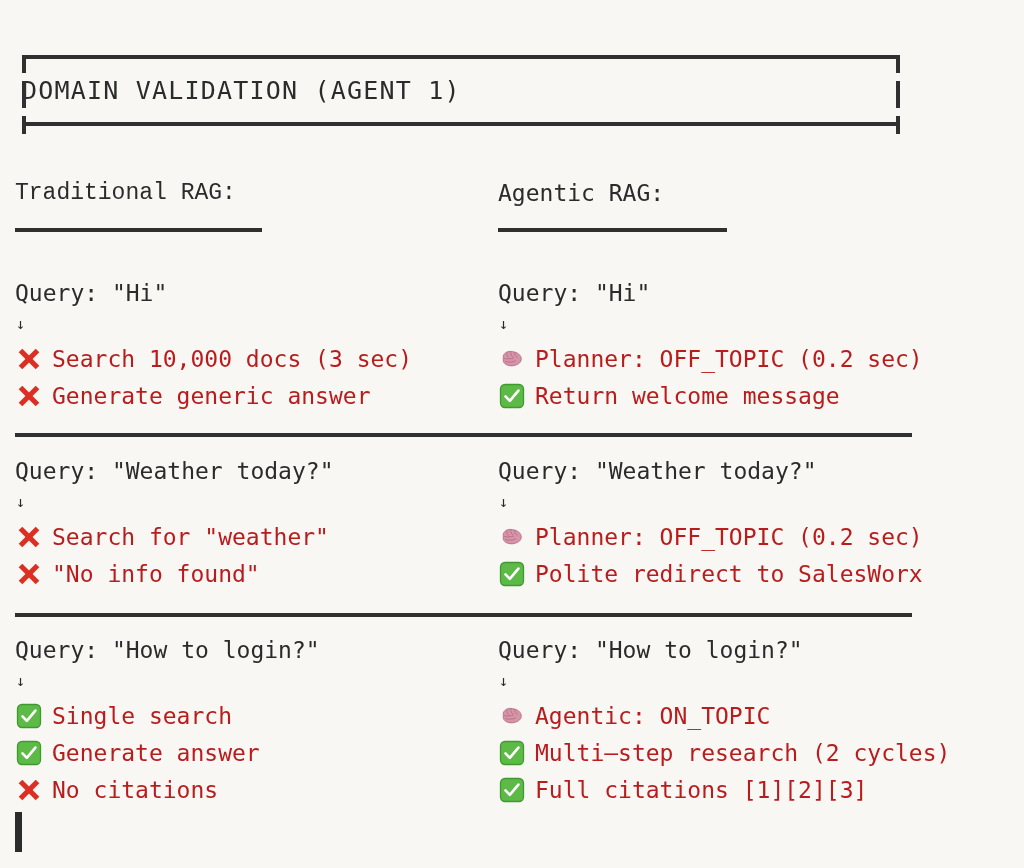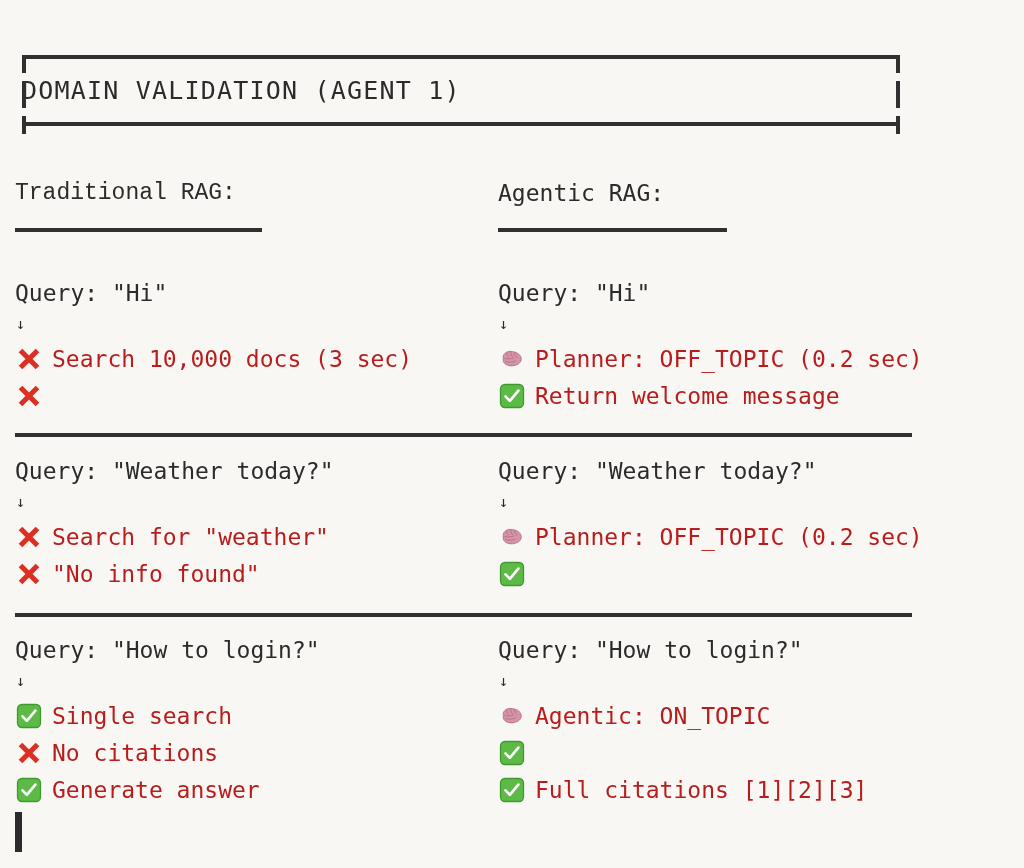--- a/index.html
+++ b/index.html
@@ -159,21 +159,21 @@
           <g stroke="#dc2f24" stroke-width="5.2" stroke-linecap="butt">
             <line x1="4.5" y1="4.5" x2="21.5" y2="21.5"></line>
             <line x1="21.5" y1="4.5" x2="4.5" y2="21.5"></line>
           </g>
         </svg></span><span class="step-label">Search 10,000 docs (3 sec)</span></div>
     <div class="step"><span class="icon"><svg width="26" height="26" viewBox="0 0 26 26">
           <g stroke="#dc2f24" stroke-width="5.2" stroke-linecap="butt">
             <line x1="4.5" y1="4.5" x2="21.5" y2="21.5"></line>
             <line x1="21.5" y1="4.5" x2="4.5" y2="21.5"></line>
           </g>
-        </svg></span></div>
+        </svg></span><span class="step-label">Generate generic answer</span></div>
   </div>
 <div class="block" id="block-0-right" style="left:498px; top:278px;">
     <div class="query-line">Query: "Hi"</div>
     <div class="arrow-line">↓</div>
     <div class="step"><span class="icon"><svg width="26" height="26" viewBox="0 0 26 26">
           <path d="M4.2 11.5 C4.2 7.6 7.6 5.2 11.6 5.4 C16.4 5.6 21.6 7.8 22.2 12.2 C22.7 15.9 19.6 18.6 15.4 19.4 C10.8 20.3 5.6 19.0 4.4 15.6 Z" fill="#d694a8" stroke="#b56d85" stroke-width="0.9"></path>
           <g stroke="#b56d85" stroke-width="0.85" fill="none" stroke-linecap="round">
             <path d="M8.0 6.6 C7.4 8.6 8.2 10.4 9.6 11.2"></path>
             <path d="M11.8 5.8 C11.4 8.2 12.4 10.2 14.0 11.0"></path>
             <path d="M15.6 6.6 C15.4 8.8 16.6 10.6 18.2 11.2"></path>
@@ -216,62 +216,62 @@
             <path d="M15.6 6.6 C15.4 8.8 16.6 10.6 18.2 11.2"></path>
             <path d="M5.6 12.6 C8.4 13.1 11.6 13.0 14.4 12.2"></path>
             <path d="M6.4 15.6 C9.6 16.6 13.4 16.4 16.4 15.0"></path>
           </g>
           <path d="M6.2 17.2 C8.4 19.8 13.0 20.6 16.6 19.4 C13.0 21.2 7.6 20.4 6.2 17.2 Z" fill="#b56d85" opacity="0.55"></path>
         </svg></span><span class="step-label">Planner: OFF_TOPIC (0.2 sec)</span></div>
     <div class="step"><span class="icon"><svg width="26" height="26" viewBox="0 0 26 26">
           <rect x="1.5" y="1.5" width="23" height="23" rx="4.5" ry="4.5" fill="#5dba47"></rect>
           <rect x="1.5" y="1.5" width="23" height="23" rx="4.5" ry="4.5" fill="none" stroke="#3f9a2d" stroke-width="1.3"></rect>
           <path d="M6.5 13.4 L10.8 17.8 L19.4 7.6" fill="none" stroke="#ffffff" stroke-width="2.6" stroke-linecap="round" stroke-linejoin="round"></path>
-        </svg></span></div>
+        </svg></span><span class="step-label">Polite redirect to SalesWorx</span></div>
   </div>
 
 <div class="block" id="block-2-left" style="left:15px;  top:635px;">
     <div class="query-line">Query: "How to login?"</div>
     <div class="arrow-line">↓</div>
     <div class="step"><span class="icon"><svg width="26" height="26" viewBox="0 0 26 26">
           <rect x="1.5" y="1.5" width="23" height="23" rx="4.5" ry="4.5" fill="#5dba47"></rect>
           <rect x="1.5" y="1.5" width="23" height="23" rx="4.5" ry="4.5" fill="none" stroke="#3f9a2d" stroke-width="1.3"></rect>
           <path d="M6.5 13.4 L10.8 17.8 L19.4 7.6" fill="none" stroke="#ffffff" stroke-width="2.6" stroke-linecap="round" stroke-linejoin="round"></path>
         </svg></span><span class="step-label">Single search</span></div>
     <div class="step"><span class="icon"><svg width="26" height="26" viewBox="0 0 26 26">
+          <rect x="1.5" y="1.5" width="23" height="23" rx="4.5" ry="4.5" fill="#5dba47"></rect>
+          <rect x="1.5" y="1.5" width="23" height="23" rx="4.5" ry="4.5" fill="none" stroke="#3f9a2d" stroke-width="1.3"></rect>
+          <path d="M6.5 13.4 L10.8 17.8 L19.4 7.6" fill="none" stroke="#ffffff" stroke-width="2.6" stroke-linecap="round" stroke-linejoin="round"></path>
+        </svg></span><span class="step-label">Generate answer</span></div>
+    <div class="step"><span class="icon"><svg width="26" height="26" viewBox="0 0 26 26">
           <g stroke="#dc2f24" stroke-width="5.2" stroke-linecap="butt">
             <line x1="4.5" y1="4.5" x2="21.5" y2="21.5"></line>
             <line x1="21.5" y1="4.5" x2="4.5" y2="21.5"></line>
           </g>
         </svg></span><span class="step-label">No citations</span></div>
-    <div class="step"><span class="icon"><svg width="26" height="26" viewBox="0 0 26 26">
-          <rect x="1.5" y="1.5" width="23" height="23" rx="4.5" ry="4.5" fill="#5dba47"></rect>
-          <rect x="1.5" y="1.5" width="23" height="23" rx="4.5" ry="4.5" fill="none" stroke="#3f9a2d" stroke-width="1.3"></rect>
-          <path d="M6.5 13.4 L10.8 17.8 L19.4 7.6" fill="none" stroke="#ffffff" stroke-width="2.6" stroke-linecap="round" stroke-linejoin="round"></path>
-        </svg></span><span class="step-label">Generate answer</span></div>
   </div>
 <div class="block" id="block-2-right" style="left:498px; top:635px;">
     <div class="query-line">Query: "How to login?"</div>
     <div class="arrow-line">↓</div>
     <div class="step"><span class="icon"><svg width="26" height="26" viewBox="0 0 26 26">
           <path d="M4.2 11.5 C4.2 7.6 7.6 5.2 11.6 5.4 C16.4 5.6 21.6 7.8 22.2 12.2 C22.7 15.9 19.6 18.6 15.4 19.4 C10.8 20.3 5.6 19.0 4.4 15.6 Z" fill="#d694a8" stroke="#b56d85" stroke-width="0.9"></path>
           <g stroke="#b56d85" stroke-width="0.85" fill="none" stroke-linecap="round">
             <path d="M8.0 6.6 C7.4 8.6 8.2 10.4 9.6 11.2"></path>
             <path d="M11.8 5.8 C11.4 8.2 12.4 10.2 14.0 11.0"></path>
             <path d="M15.6 6.6 C15.4 8.8 16.6 10.6 18.2 11.2"></path>
             <path d="M5.6 12.6 C8.4 13.1 11.6 13.0 14.4 12.2"></path>
             <path d="M6.4 15.6 C9.6 16.6 13.4 16.4 16.4 15.0"></path>
           </g>
           <path d="M6.2 17.2 C8.4 19.8 13.0 20.6 16.6 19.4 C13.0 21.2 7.6 20.4 6.2 17.2 Z" fill="#b56d85" opacity="0.55"></path>
         </svg></span><span class="step-label">Agentic: ON_TOPIC</span></div>
     <div class="step"><span class="icon"><svg width="26" height="26" viewBox="0 0 26 26">
           <rect x="1.5" y="1.5" width="23" height="23" rx="4.5" ry="4.5" fill="#5dba47"></rect>
           <rect x="1.5" y="1.5" width="23" height="23" rx="4.5" ry="4.5" fill="none" stroke="#3f9a2d" stroke-width="1.3"></rect>
           <path d="M6.5 13.4 L10.8 17.8 L19.4 7.6" fill="none" stroke="#ffffff" stroke-width="2.6" stroke-linecap="round" stroke-linejoin="round"></path>
-        </svg></span></div>
+        </svg></span><span class="step-label">Multi–step research (2 cycles)</span></div>
     <div class="step"><span class="icon"><svg width="26" height="26" viewBox="0 0 26 26">
           <rect x="1.5" y="1.5" width="23" height="23" rx="4.5" ry="4.5" fill="#5dba47"></rect>
           <rect x="1.5" y="1.5" width="23" height="23" rx="4.5" ry="4.5" fill="none" stroke="#3f9a2d" stroke-width="1.3"></rect>
           <path d="M6.5 13.4 L10.8 17.8 L19.4 7.6" fill="none" stroke="#ffffff" stroke-width="2.6" stroke-linecap="round" stroke-linejoin="round"></path>
         </svg></span><span class="step-label">Full citations [1][2][3]</span></div>
   </div>
 
 <div class="cursor-bar"></div>
 
 </body></html>

